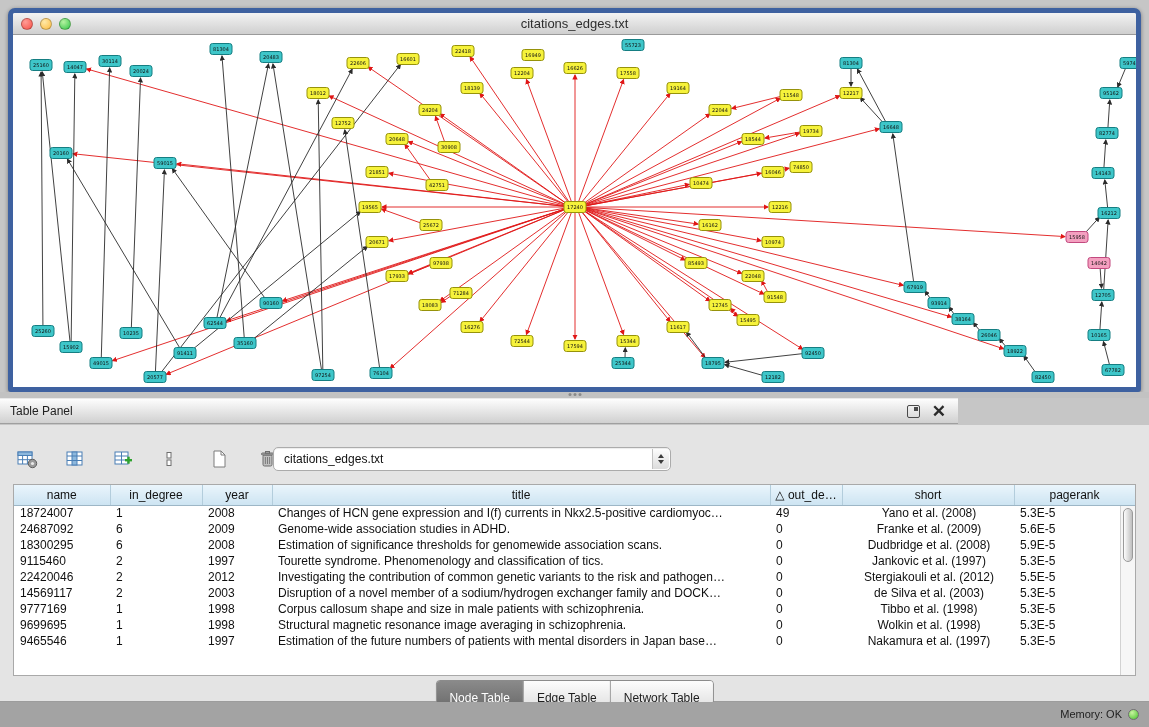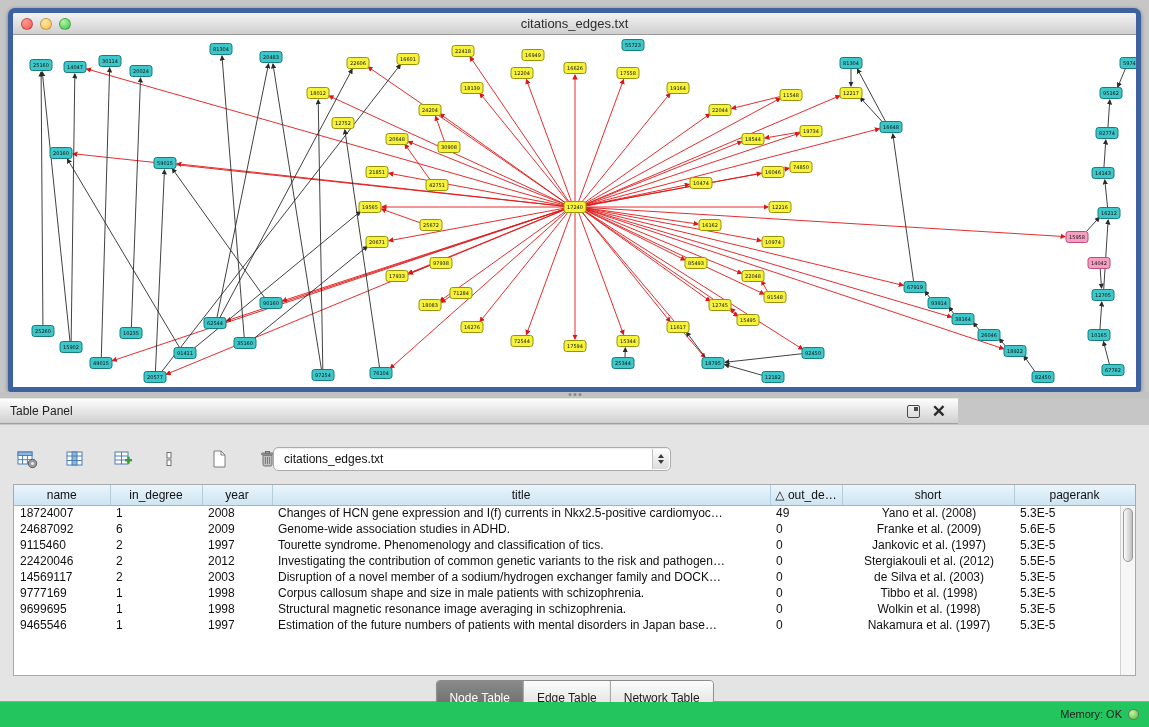--- a/index.html
+++ b/index.html
@@ -71,21 +71,21 @@
 
   
   .tabs { position:absolute; left:50%; top:255px; transform:translateX(-50%); display:flex;
     border:1px solid #8b8b8b; border-radius:4px; overflow:hidden; box-shadow:0 1px 0 rgba(255,255,255,.6); }
   .seg { font-size:12px; padding:10px 13px; background:linear-gradient(#fcfcfc,#d9d9d9);
     border:none; border-right:1px solid #9a9a9a; color:#1d1d1d; cursor:pointer; font-family:"Liberation Sans",sans-serif; }
   .seg:last-child { border-right:none; }
   .seg.sel { background:linear-gradient(#8a8a8a,#646464); color:#fff; }
 
   
-  .statusbar { position:absolute; left:0; top:702px; width:1149px; height:25px; background:#22c55e; }
+  .statusbar { position:absolute; left:0; top:702px; width:1149px; height:25px; background:#a3a3a3; }
   .memory { position:absolute; right:10px; top:6px; display:flex; align-items:center; gap:6px; }
   .memory-label { font-size:11px; color:#222; }
   .mem-dot { width:11px; height:11px; border-radius:50%; border:1px solid #6f6f6f;
     background:radial-gradient(circle at 35% 30%, #c9f4a0, #44c32a); }
 </style>
 </head>
 <body>
 
 <div class="net-window">
   <div class="titlebar">
@@ -683,20 +683,29 @@
           <tr>
             <td>24687092</td>
             <td>6</td>
             <td>2009</td>
             <td>Genome-wide association studies in ADHD.</td>
             <td>0</td>
             <td>Franke et al. (2009)</td>
             <td>5.6E-5</td>
           </tr>
           <tr>
+            <td>18300295</td>
+            <td>6</td>
+            <td>2008</td>
+            <td>Estimation of significance thresholds for genomewide association scans.</td>
+            <td>0</td>
+            <td>Dudbridge et al. (2008)</td>
+            <td>5.9E-5</td>
+          </tr>
+          <tr>
             <td>9115460</td>
             <td>2</td>
             <td>1997</td>
             <td>Tourette syndrome. Phenomenology and classification of tics.</td>
             <td>0</td>
             <td>Jankovic et al. (1997)</td>
             <td>5.3E-5</td>
           </tr>
           <tr>
             <td>22420046</td>

